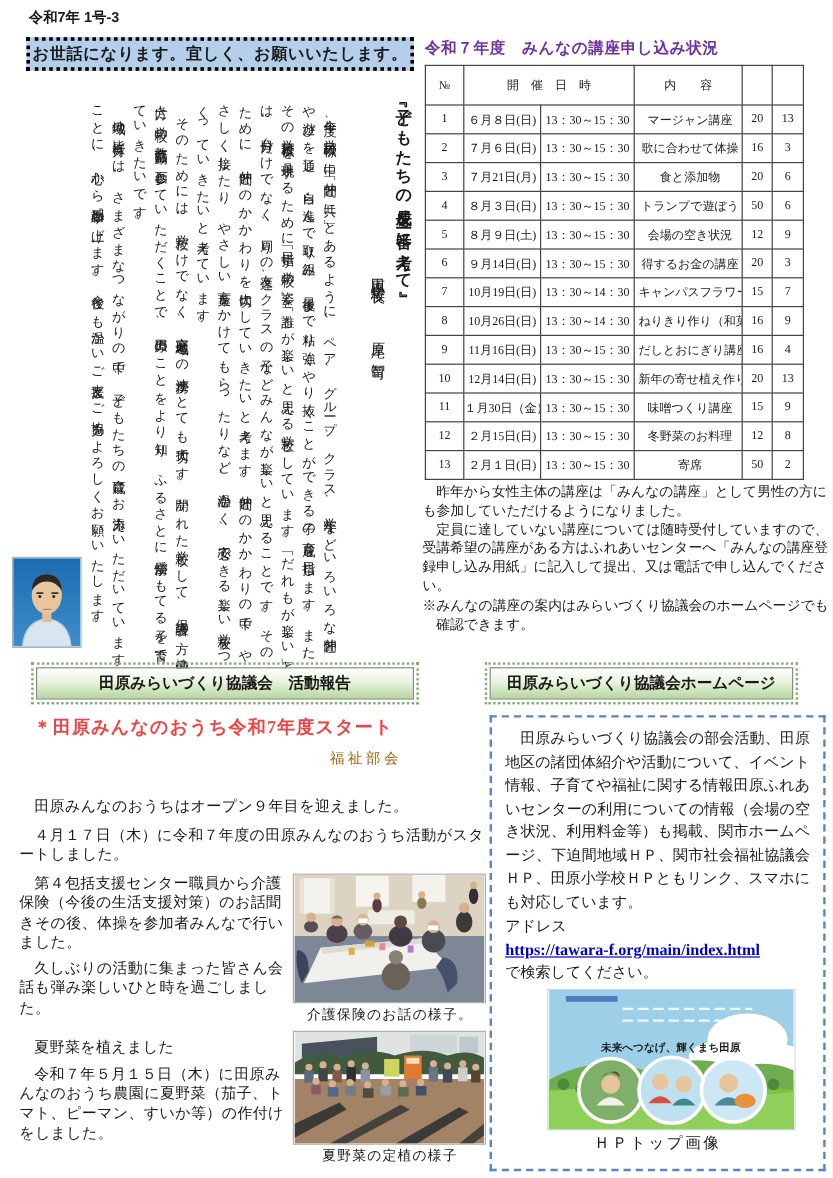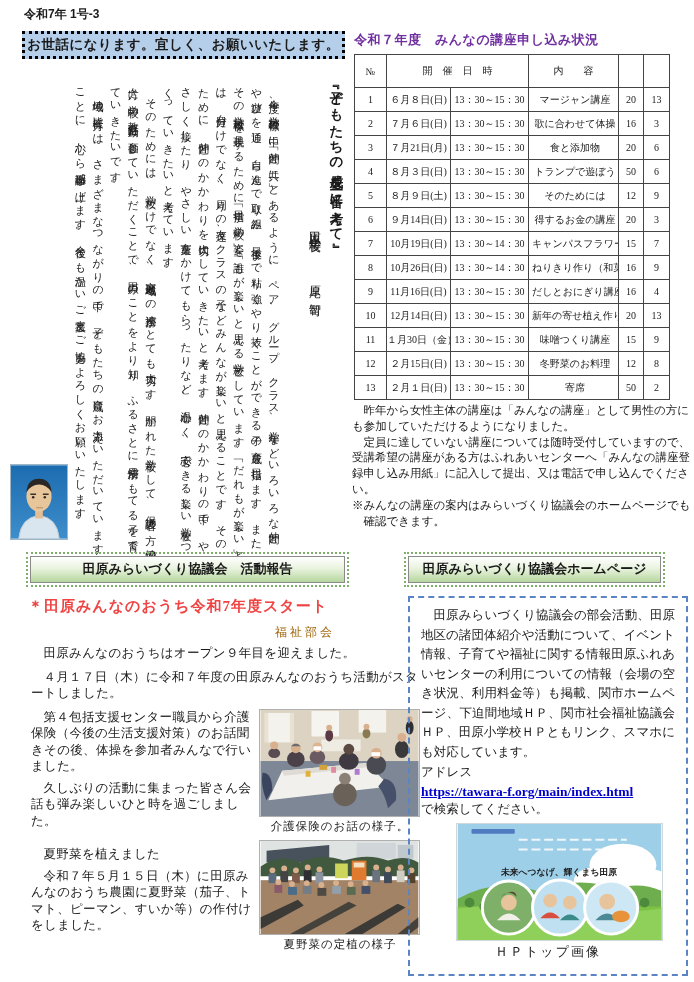--- a/index.html
+++ b/index.html
@@ -49,21 +49,21 @@
   .hp-address { font-size:12.5px; line-height:19px; margin-top:1px; }
   .hp-url { display:inline-block; margin-top:2px; font-family:"Liberation Serif","DejaVu Serif",serif; font-weight:bold; font-size:13.5px;
     color:#0000cc; text-decoration:underline; }
   .hp-search { font-size:12.5px; line-height:19px; }
   .hp-image { display:block; margin:4px 0 0 35px; width:207px; height:118px; border:1px solid #cfd8dc; }
   .hp-caption { margin-top:2px; text-align:center; font-size:13px; letter-spacing:2px; }
 
   
   .activity-heading { position:absolute; left:28px; top:597px; color:#ef4444; font-weight:bold; font-size:15px; letter-spacing:1px; }
   .fukushi { position:absolute; left:240px; top:624px; width:130px; text-align:center; font-size:12px; letter-spacing:3px; color:#a16207; }
-  .activity-area { position:absolute; left:16px; top:645px; width:390px;margin-left:15px; }
+  .activity-area { position:absolute; left:16px; top:664px; width:390px; }
   .activity-area p { font-size:12.5px; line-height:16.5px; text-indent:1em; letter-spacing:.3px; }
   .activity-intro p { margin-bottom:7px; }
   .activity-flex { display:flex; }
   .activity-left { width:228px; }
   .activity-left p { margin-bottom:5px; }
   .activity-left p.gap { margin-top:17px; }
   .activity-right { width:162px; }
   .snap-photo { display:block; width:161px; border:1px solid #b0b0b0; }
   .photo-caption { text-align:center; font-size:11.5px; margin:2px 0 6px 0; letter-spacing:1px; }
 </style>
@@ -156,21 +156,21 @@
           <td class="c-date">８月３日(日)</td>
           <td class="c-time">13：30～15：30</td>
           <td class="c-content">トランプで遊ぼう</td>
           <td class="c-capacity">50</td>
           <td class="c-applied">6</td>
         </tr>
         <tr>
           <td class="c-no">5</td>
           <td class="c-date">８月９日(土)</td>
           <td class="c-time">13：30～15：30</td>
-          <td class="c-content">そのためには</td>
+          <td class="c-content">会場の空き状況</td>
           <td class="c-capacity">12</td>
           <td class="c-applied">9</td>
         </tr>
         <tr>
           <td class="c-no">6</td>
           <td class="c-date">９月14日(日)</td>
           <td class="c-time">13：30～15：30</td>
           <td class="c-content">得するお金の講座</td>
           <td class="c-capacity">20</td>
           <td class="c-applied">3</td>

